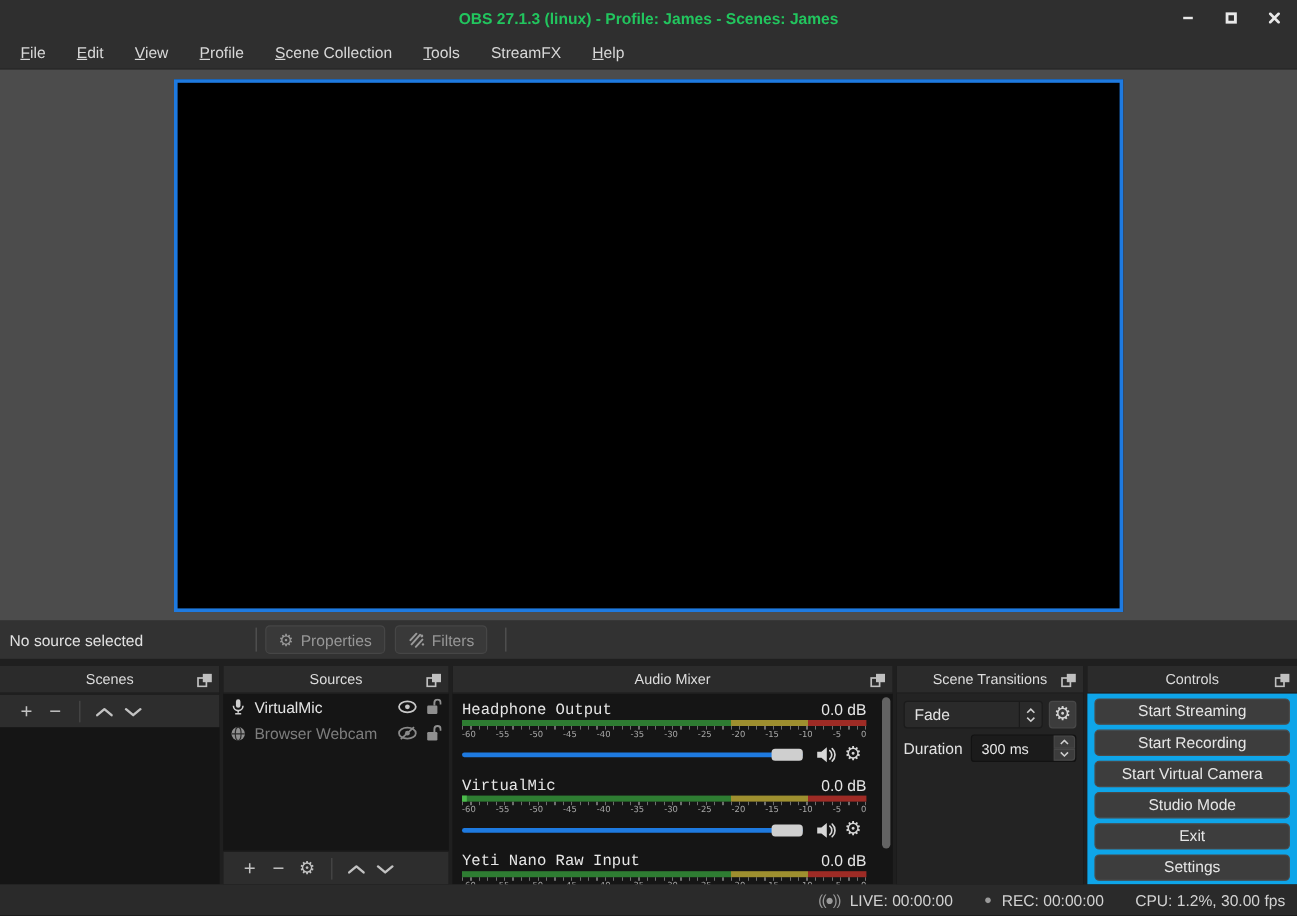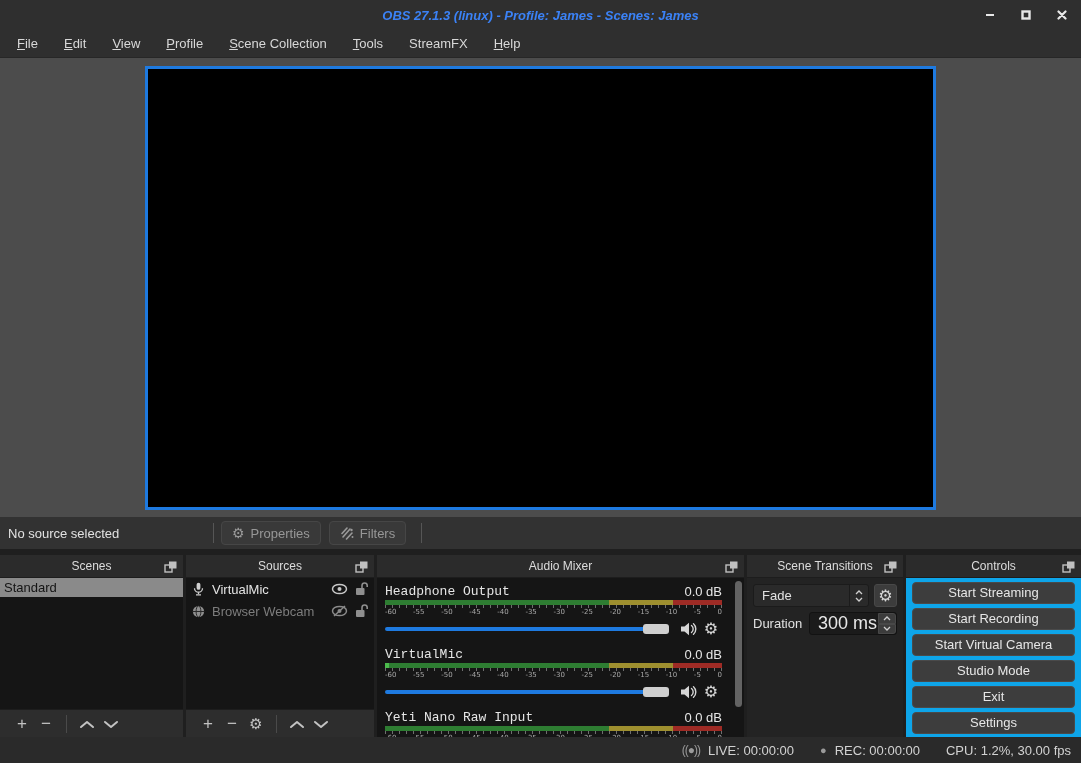--- a/index.html
+++ b/index.html
@@ -6,21 +6,21 @@
     --accent-blue:#1e7ae0; --meter-green:#2e7d32; --meter-yellow:#9e8f2f; --meter-red:#9e2b25;
     --selected-scene-bg:#8a8a8a; --live-green-indicator:#4cbb4c;
   }
   *{box-sizing:border-box; margin:0; padding:0;}
   html,body{background:#111;}
   body{font-family:"Liberation Sans","DejaVu Sans",sans-serif;}
   .window{width:1081px; height:763px; background:#1f1f1f; display:flex; flex-direction:column; overflow:hidden; position:relative;}
 
   
   .titlebar{height:30px; background:#2f2f2f; flex:none; display:flex; align-items:center; justify-content:center; position:relative;}
-  .titlebar .title{color:#3b82f6; font-size:13px; font-weight:bold;font-style:italic;}
+  .titlebar .title{color:#22c55e; font-size:13px; font-weight:bold;}
   .win-btns{position:absolute; right:8px; top:0; height:100%; display:flex; align-items:center; gap:14px;}
   .win-btn{width:22px; height:22px; display:flex; align-items:center; justify-content:center; color:#e8e8e8; font-size:11px; cursor:default;}
   .min-glyph{width:8px; height:2px; background:#e8e8e8; display:inline-block;}
 
   
   .menubar{height:28px; background:#2f2f2f; border-bottom:1px solid #272727; flex:none; display:flex; align-items:center; padding-left:4px;}
   .menu-item{color:#d8d8d8; font-size:13px; padding:4px 13px;text-align:center;}
   .menu-item .u{text-decoration:underline;}
 
   
@@ -78,21 +78,21 @@
   
   .trans-body{background:#232323; padding:6px 6px 0 6px;}
   .trans-row{display:flex; align-items:center; gap:5px;}
   .combo{flex:1; height:23px; background:#2a2a2a; border:1px solid #1b1b1b; border-radius:3px; display:flex; align-items:center;}
   .combo-label{flex:1; color:#e2e2e2; font-size:13px; padding-left:8px;}
   .combo-spin{width:19px; height:100%; border-left:1px solid #1b1b1b; display:flex; flex-direction:column; align-items:center; justify-content:center; gap:2px;}
   .sq-btn{width:23px; height:23px; background:#3c3c3c; border:1px solid #484848; border-radius:3px; display:flex; align-items:center; justify-content:center;}
   .dur-row{margin-top:5px; display:flex; align-items:center;}
   .dur-label{color:#e2e2e2; font-size:13px; width:56px;}
   .spinbox{flex:1; height:23px; background:#1b1b1b; border:1px solid #121212; border-radius:3px; display:flex; align-items:center;}
-  .spin-value{flex:1; color:#e8e8e8; font-size:18px; padding-left:8px;}
+  .spin-value{flex:1; color:#e8e8e8; font-size:12px; padding-left:8px;}
   .spin-btns{width:18px; height:100%; display:flex; flex-direction:column;}
   .spin-btn{flex:1; background:#3c3c3c; border:1px solid #484848; display:flex; align-items:center; justify-content:center;}
   .spin-btn:first-child{border-radius:0 3px 0 0;} .spin-btn:last-child{border-radius:0 0 3px 0;}
 
   
   .controls-body{background:#0ea5e9; padding:4px 6px;}
   .ctl-btn{display:block; width:100%; height:22px; margin-bottom:4px; background:#3d3d3d; border:1px solid #4a4a4a; border-radius:4px; color:#e6e6e6; font-size:13px; font-family:inherit; text-align:center; line-height:20px;}
 
   
   .statusbar{height:26px; flex:none; background:#2a2a2a; display:flex; align-items:center; justify-content:flex-end; padding:0 10px; color:#d2d2d2; font-size:13px;}
@@ -161,23 +161,20 @@
 
     <div class="panel p-scenes">
       <div class="panel-header">
         <span class="ph-title">Scenes</span>
         <span class="popout-btn">
           <svg width="13" height="12" viewBox="0 0 13 12">
             <rect x="1" y="4" width="7" height="7" fill="none" stroke="#c0c0c0" stroke-width="1.4"></rect>
             <rect x="5" y="0.5" width="7.5" height="7" fill="#c0c0c0"></rect>
           </svg>
         </span>
-      </div>
-      <div class="panel-body">
-        <div class="scene-item">Standard</div>
       </div>
       <div class="panel-footer">
         <span class="icon-btn">+</span>
         <span class="icon-btn">−</span>
         <span class="fsep"></span>
         <span class="icon-btn">
           <svg width="16" height="9" viewBox="0 0 16 9">
               <path d="M2 7 L8 2 L14 7" stroke="#c2c2c2" stroke-width="2" fill="none" stroke-linecap="round" stroke-linejoin="round"></path>
             </svg>
         </span>

